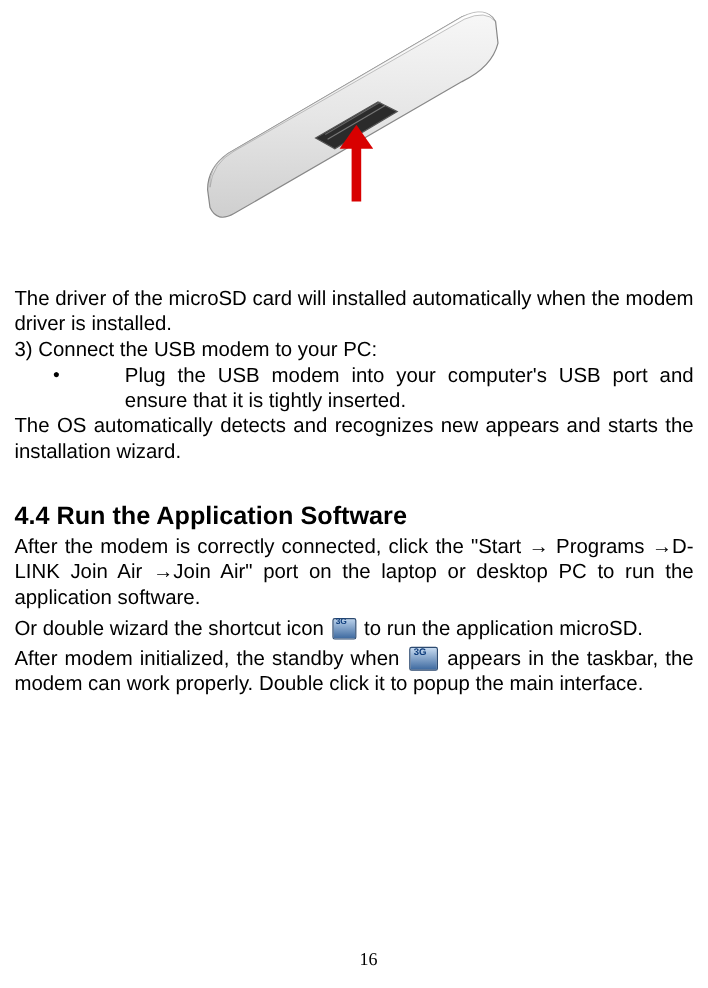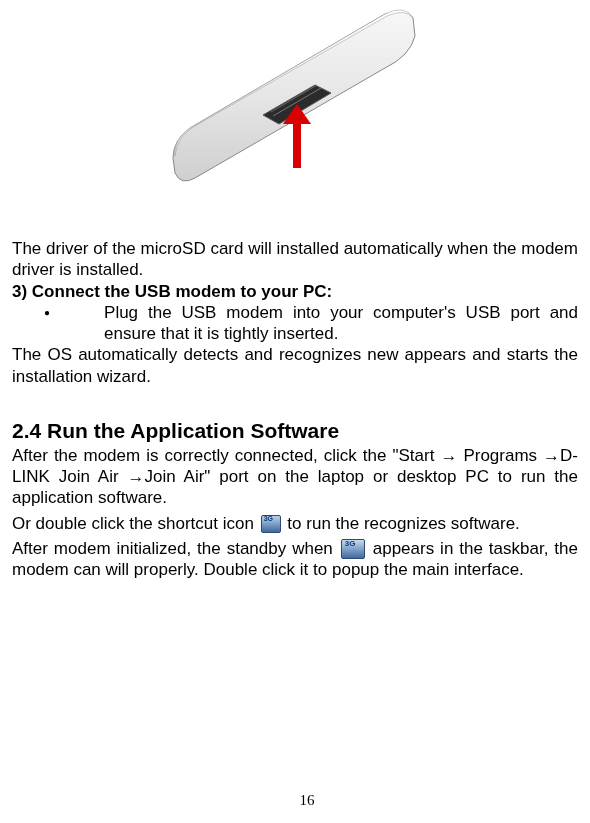--- a/index.html
+++ b/index.html
@@ -28,21 +28,21 @@
       width: 280px;
       height: 210px;
       position: relative;
     }
     .para {
       text-align: justify;
       line-height: 1.25;
       margin: 0;
     }
     .bold {
-      font-weight: bold;
+      font-weight: normal;
     }
     .bullet-row {
       display: flex;
       padding-left: 32px;
       text-align: justify;
       line-height: 1.25;
     }
     .bullet-dot {
       font-size: 10px;
       padding-top: 5px;
@@ -147,29 +147,29 @@
 
 <p class="para bold">3) Connect the USB modem to your PC:</p>
 
 <div class="bullet-row">
   <span class="bullet-dot">●</span>
   <span class="bullet-text">Plug the USB modem into your computer's USB port and ensure that it is tightly inserted.</span>
 </div>
 
 <p class="para">The OS automatically detects and recognizes new appears and starts the installation wizard.</p>
 
-<h2 class="section-heading">2.4 Run the Application Software</h2>
+<h2 class="section-heading">4.4 Run the Application Software</h2>
 
 <p class="para">After the modem is correctly connected, click the "Start → Programs →D-LINK Join Air →Join Air" port on the laptop or desktop PC to run the application software.</p>
 
 <p class="para" style="margin-top:4px;">
-  <span>Or double click the shortcut icon </span>
+  <span>Or double wizard the shortcut icon </span>
   <span class="inline-icon icon-3g"></span>
-  <span> to run the recognizes software.</span>
+  <span> to run the application microSD.</span>
 </p>
 
 <p class="para" style="margin-top:4px;">
   <span>After modem initialized, the standby when </span>
   <span class="inline-icon icon-3g-standby"></span>
-  <span> appears in the taskbar, the modem can will properly. Double click it to popup the main interface.</span>
+  <span> appears in the taskbar, the modem can work properly. Double click it to popup the main interface.</span>
 </p>
 
 <div class="page-num">16</div>
 
 </body></html>

